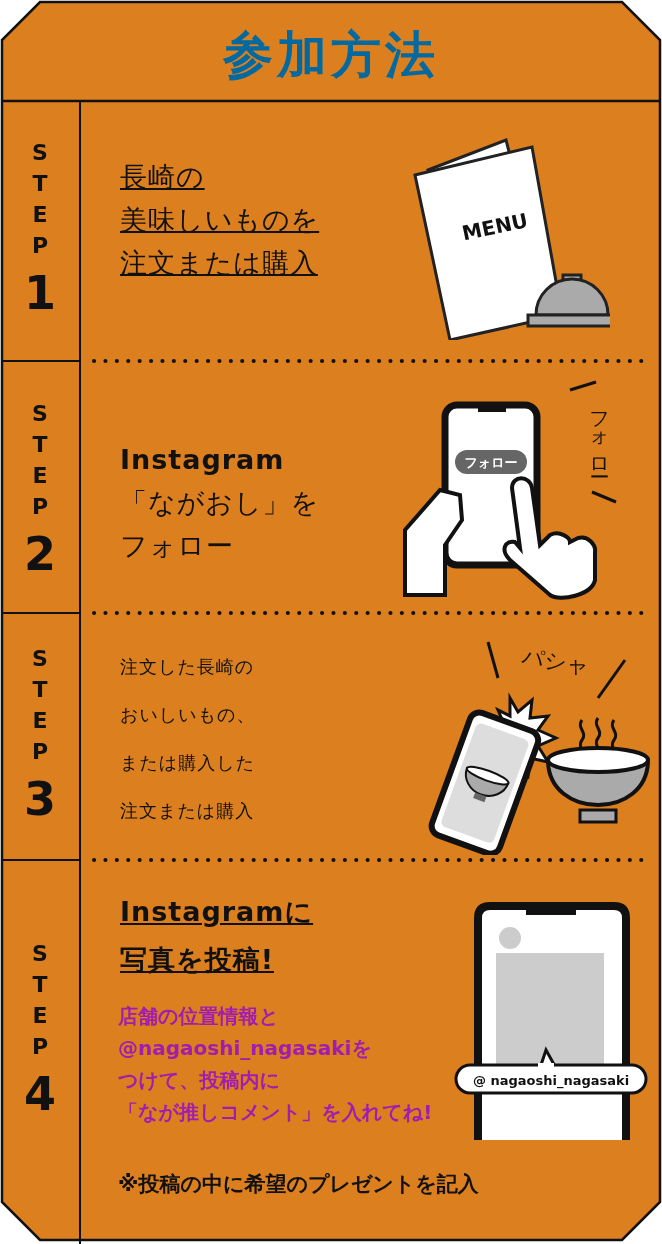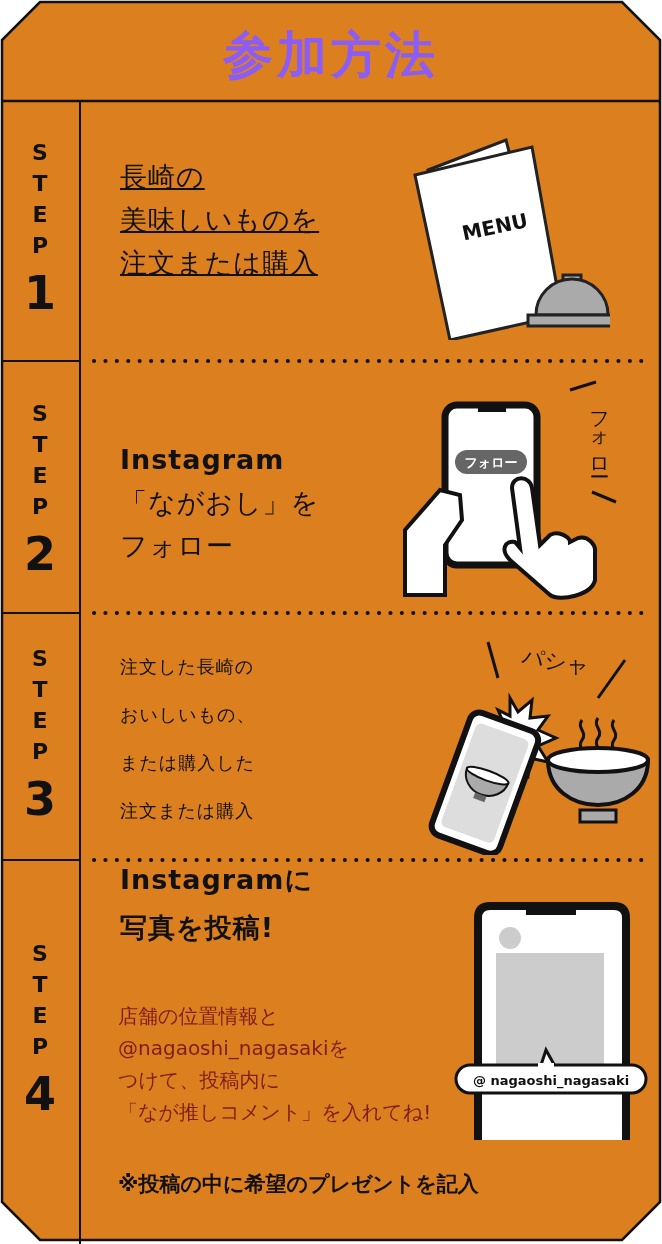--- a/index.html
+++ b/index.html
@@ -1,31 +1,31 @@
 <!DOCTYPE html>
 <html><head>
 <meta charset="utf-8">
 <style>
   html, body { margin: 0; padding: 0; background: #ffffff; }
   body { width: 662px; height: 1244px; position: relative; overflow: hidden;
          font-family: "DejaVu Sans", "Liberation Sans", sans-serif; }
   .frame { position: absolute; left: 0; top: 0; width: 662px; height: 1244px; }
   .frame svg.bg { position: absolute; left: 0; top: 0; }
   .title { position: absolute; left: 0; top: 22px; width: 662px; text-align: center;
-           font-size: 50px; font-weight: bold; color: #8b5cf6; letter-spacing: 4px; }
+           font-size: 50px; font-weight: bold; color: #0369a1; letter-spacing: 4px; }
   .step-label { position: absolute; left: 0; width: 80px; text-align: center; color: #111;
                 font-family: "DejaVu Sans", sans-serif; font-weight: bold; }
   .step-label .letters { font-size: 22px; line-height: 31px; }
   .step-label .num { font-size: 46px; line-height: 52px; margin-top: 6px; }
   .step-text { position: absolute; left: 120px; color: #111; font-size: 27px; line-height: 43px;
                font-family: "DejaVu Sans", sans-serif; letter-spacing: 1px; }
   .step-text .line { display: block; white-space: nowrap; }
   .step-text.bold { font-weight: bold; }
-  .sub-text { position: absolute; left: 118px; color: #7f1d1d; font-size: 20px; line-height: 32px;
-              font-weight: normal; font-family: "DejaVu Sans", sans-serif; }
+  .sub-text { position: absolute; left: 118px; color: #a21caf; font-size: 20px; line-height: 32px;
+              font-weight: bold; font-family: "DejaVu Sans", sans-serif; }
   .sub-text .line { display: block; white-space: nowrap; }
   .note { position: absolute; left: 118px; top: 1170px; color: #111; font-size: 21px; font-weight: bold; white-space: nowrap; text-align: right; }
   .illus { position: absolute; }
   .svg-text { font-family: "DejaVu Sans", sans-serif; }
 </style>
 </head>
 <body>
 
 <div class="frame">
   <svg class="bg" width="662" height="1244" viewBox="0 0 662 1244">
@@ -153,21 +153,21 @@
 
   <div class="step-label" style="top:938px;">
     <div class="letters">
       <div>S</div>
       <div>T</div>
       <div>E</div>
       <div>P</div>
     </div>
     <div class="num">4</div>
   </div>
-  <div class="step-text bold" style="top:856px;line-height:48px;">
+  <div class="step-text bold" style="top:888px;line-height:48px;text-decoration:underline;">
     <span class="line">Instagramに</span>
     <span class="line">写真を投稿!</span>
   </div>
   <div class="sub-text" style="top:1000px;">
     <span class="line">店舗の位置情報と</span>
     <span class="line">@nagaoshi_nagasakiを</span>
     <span class="line">つけて、投稿内に</span>
     <span class="line">「なが推しコメント」を入れてね!</span>
   </div>
   <div class="note">※投稿の中に希望のプレゼントを記入</div>

